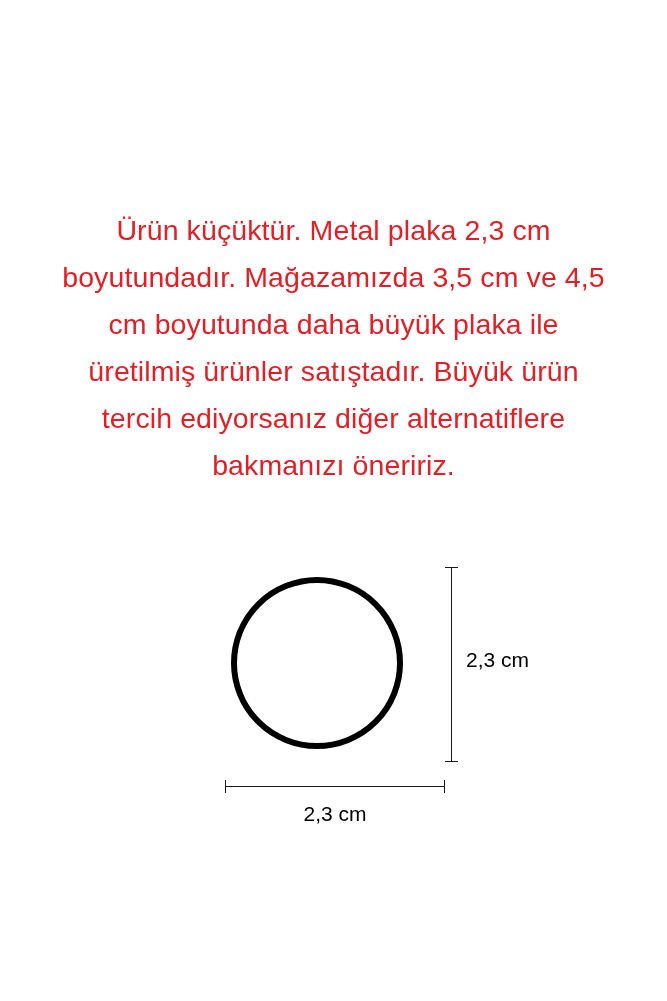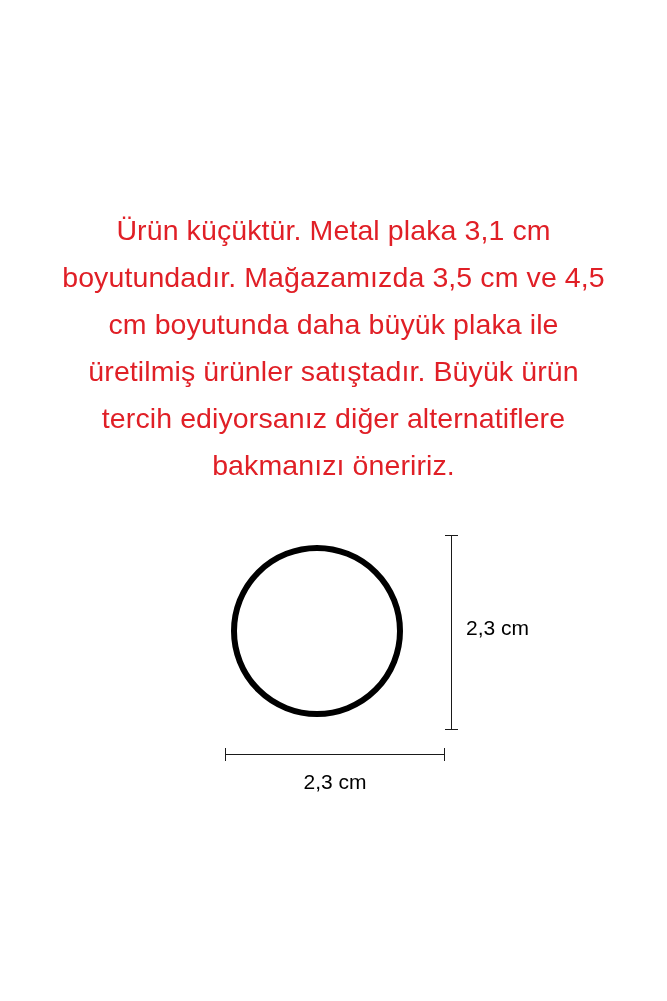--- a/index.html
+++ b/index.html
@@ -35,21 +35,21 @@
     font-size: 28.5px;
     line-height: 47px;
     letter-spacing: 0.1px;
     font-weight: 400;
   }
 
   
   .diagram {
     position: absolute;
     left: 0;
-    top: 520px;
+    top: 552px;
     width: 667px;
     height: 290px;
   }
 
   .circle {
     position: absolute;
     left: 231px;
     top: 25px;
     width: 172px;
     height: 172px;
@@ -119,21 +119,21 @@
     font-size: 21px;
     line-height: 24px;
     color: #000000;
   }
 </style>
 </head>
 <body>
 
 <div class="page">
 
-  <p class="notice">Ürün küçüktür. Metal plaka 3,1 cm boyutundadır. Mağazamızda 3,5 cm ve 4,5 cm boyutunda daha büyük plaka ile üretilmiş ürünler satıştadır. Büyük ürün tercih ediyorsanız diğer alternatiflere bakmanızı öneririz.</p>
+  <p class="notice">Ürün küçüktür. Metal plaka 2,3 cm boyutundadır. Mağazamızda 3,5 cm ve 4,5 cm boyutunda daha büyük plaka ile üretilmiş ürünler satıştadır. Büyük ürün tercih ediyorsanız diğer alternatiflere bakmanızı öneririz.</p>
 
   <div class="diagram">
 
     <div class="circle"></div>
 
     <div class="dim-vert"></div>
     <div class="label-vert">2,3 cm</div>
 
     <div class="dim-horz"></div>
     <div class="label-horz">2,3 cm</div>

